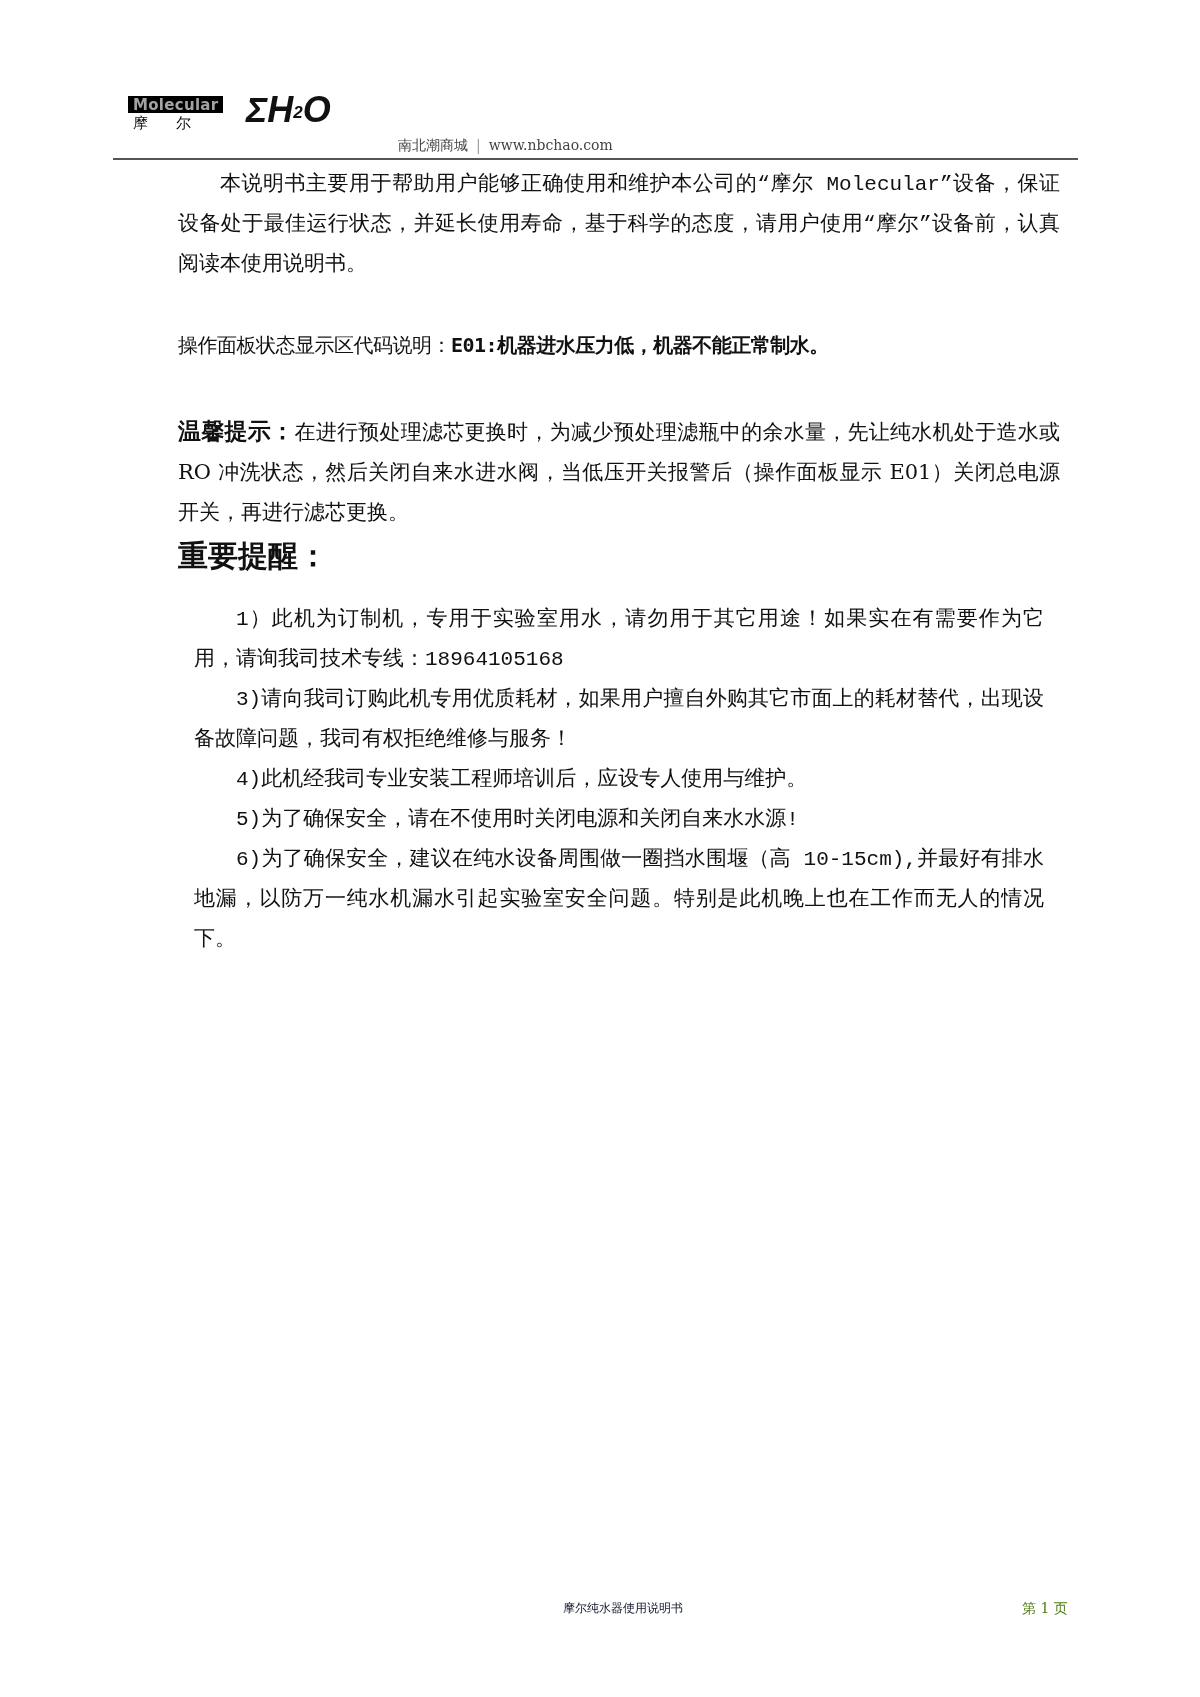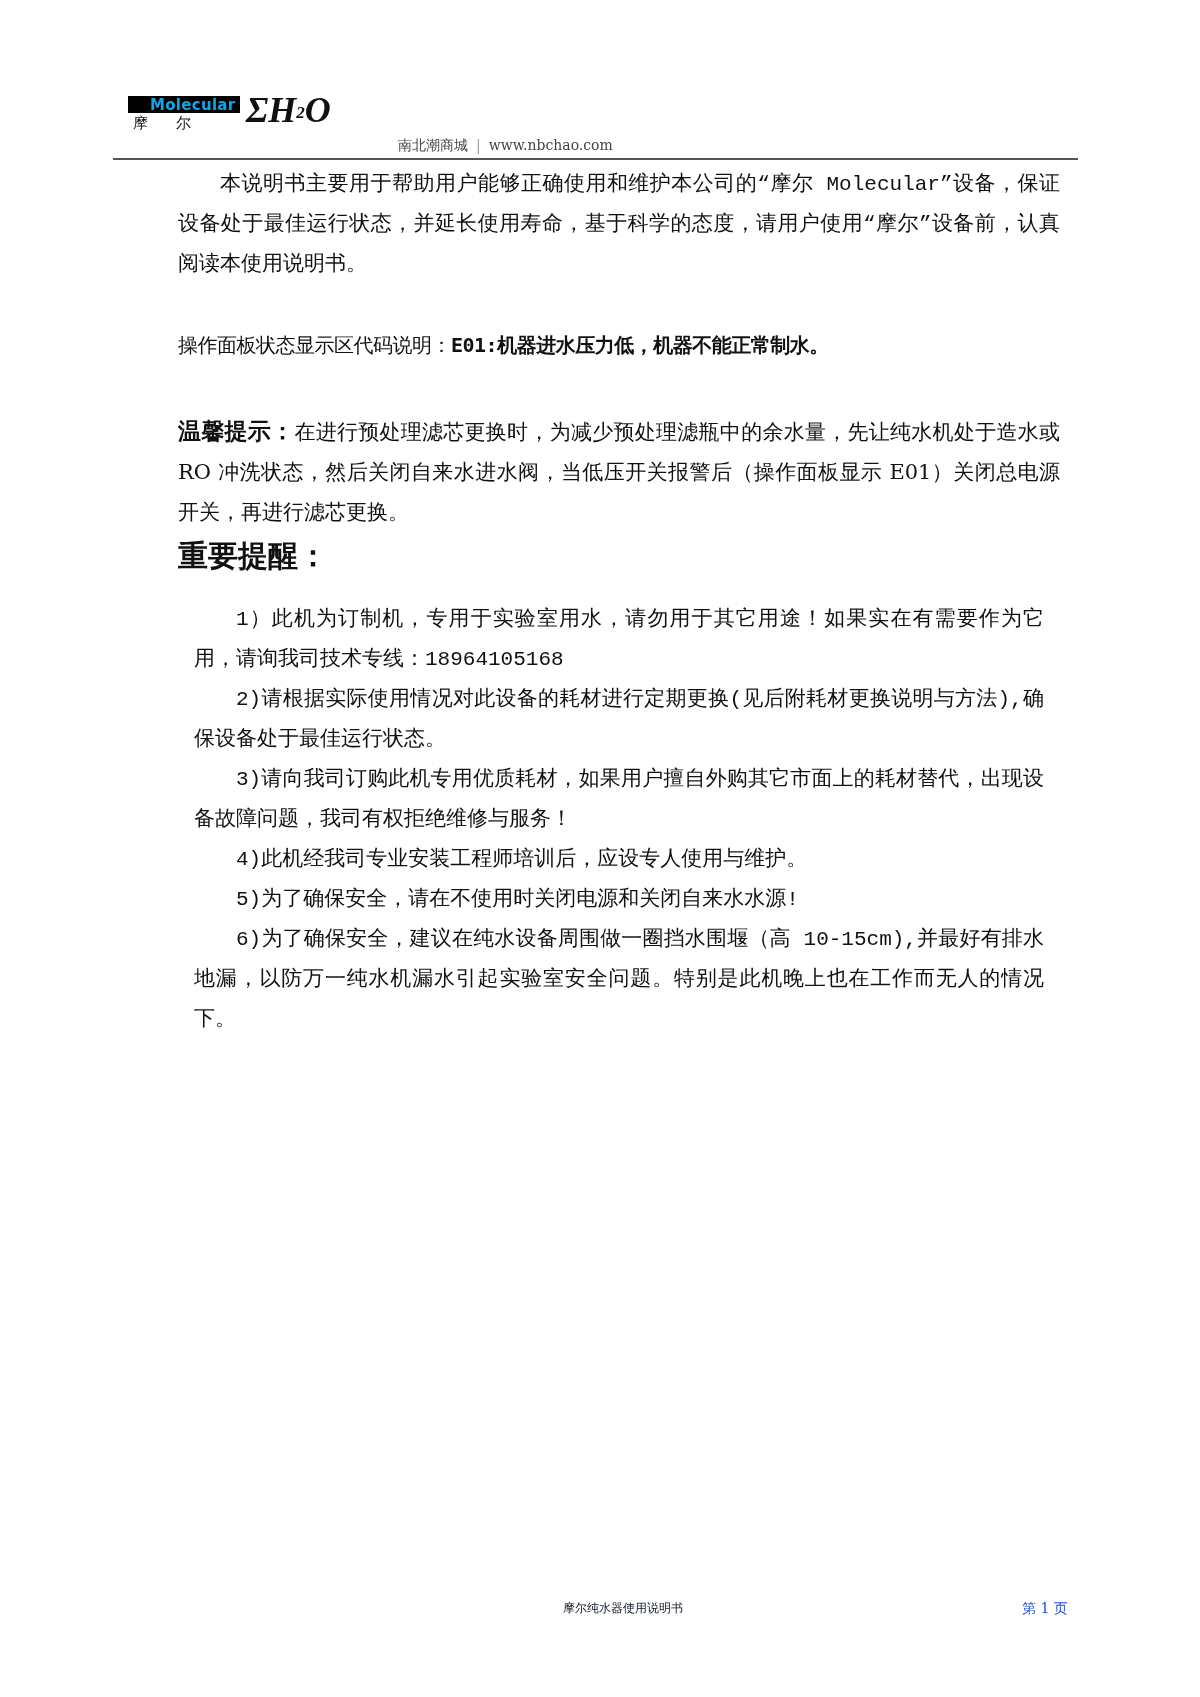--- a/index.html
+++ b/index.html
@@ -27,44 +27,44 @@
       left: 15px;
       top: 8px;
       width: 220px;
       height: 52px;
     }
     .logo-box {
       position: absolute;
       left: 15px;
       top: 8px;
       background: #000000;
-      color: #0ea5e9;
+      color: #a3a3a3;
       font-family: "DejaVu Sans", "Liberation Sans", sans-serif;
       font-weight: bold;
       font-size: 15px;
       line-height: 16px;
-      padding: 1px 5px 0 22px;
+      padding: 1px 5px 0 5px;
       letter-spacing: 0.3px;
     }
     .logo-cn {
       position: absolute;
       left: 20px;
       top: 27px;
       font-family: "DejaVu Sans", "Liberation Sans", sans-serif;
       font-size: 15px;
       line-height: 16px;
       word-spacing: 20px;
       letter-spacing: 0;
     }
     .logo-cn span + span { margin-left: 28px; }
     .logo-mark {
       position: absolute;
       left: 133px;
       top: 2px;
-      font-family: Liberation Serif, serif;
+      font-family: Liberation Sans, sans-serif;
       font-style: italic;
       font-weight: bold;
       font-size: 36px;
       line-height: 40px;
       white-space: nowrap;
     }
     .logo-mark .sub {
       font-size: 17px;
       vertical-align: 4px;
     }
@@ -128,21 +128,21 @@
       top: 1600px;
       font-size: 12px;
       color: #0f172a;
       text-align: right;
     }
     .footer-page {
       position: absolute;
       left: 1022px;
       top: 1600px;
       font-size: 14px;
-      color: #1d4ed8;
+      color: #4d7c0f;
       white-space: nowrap;
     }
   </style>
 </head>
 <body>
 
 <header class="page-header">
   <div class="logo"></div>
   <div class="logo-box">Molecular</div>
   <div class="logo-cn"><span>摩</span><span>尔</span></div>
@@ -169,21 +169,20 @@
   </p>
 
   <div style="height:4px"></div>
 
   <h2 class="heading-block">重要提醒：</h2>
 
   <div style="height:8px"></div>
 
   <ol style="list-style:none;margin:16px;padding:0">
     <li class="para indent">1）此机为订制机，专用于实验室用水，请勿用于其它用途！如果实在有需要作为它用，请询我司技术专线：18964105168</li>
-    <li class="para indent">2)请根据实际使用情况对此设备的耗材进行定期更换(见后附耗材更换说明与方法),确保设备处于最佳运行状态。</li>
     <li class="para indent">3)请向我司订购此机专用优质耗材，如果用户擅自外购其它市面上的耗材替代，出现设备故障问题，我司有权拒绝维修与服务！</li>
     <li class="para indent">4)此机经我司专业安装工程师培训后，应设专人使用与维护。</li>
     <li class="para indent">5)为了确保安全，请在不使用时关闭电源和关闭自来水水源!</li>
     <li class="para indent">6)为了确保安全，建议在纯水设备周围做一圈挡水围堰（高 10-15cm),并最好有排水地漏，以防万一纯水机漏水引起实验室安全问题。特别是此机晚上也在工作而无人的情况下。</li>
   </ol>
 </main>
 
 <footer>
   <div class="footer-title">摩尔纯水器使用说明书</div>
   <div class="footer-page">第 1 页</div>

